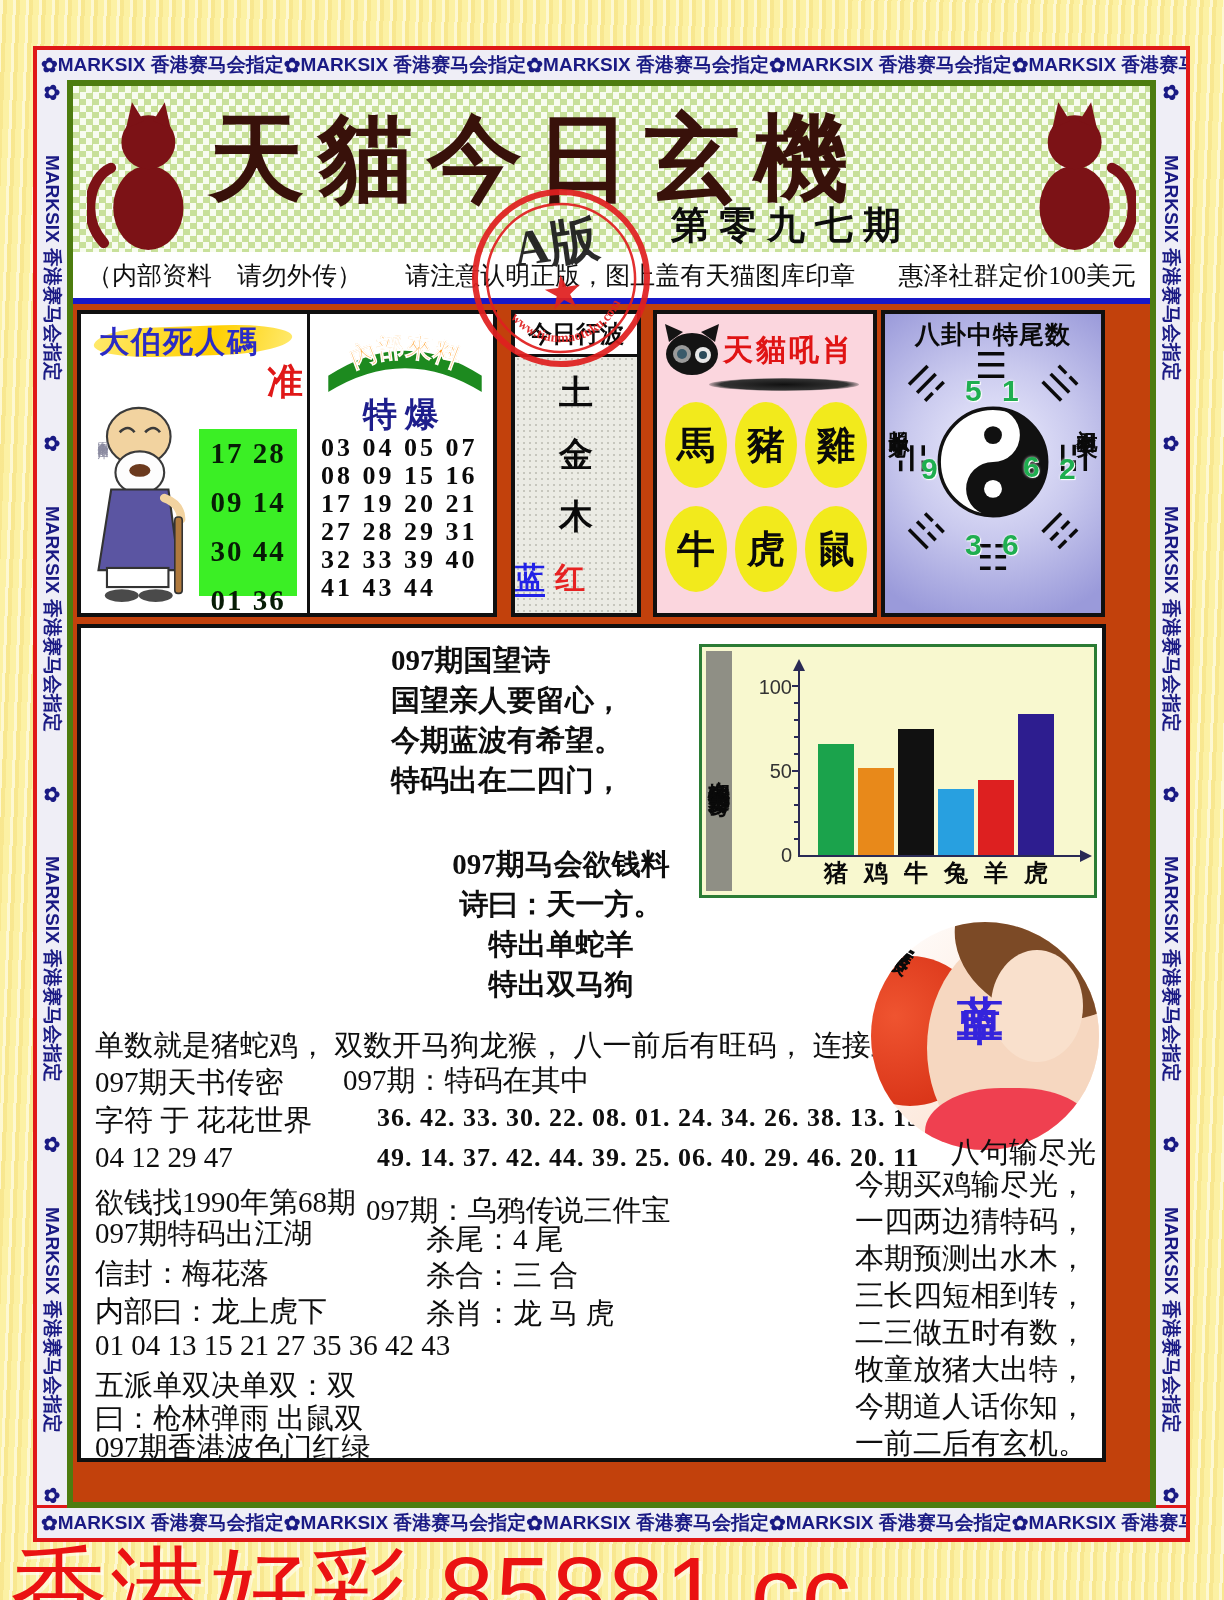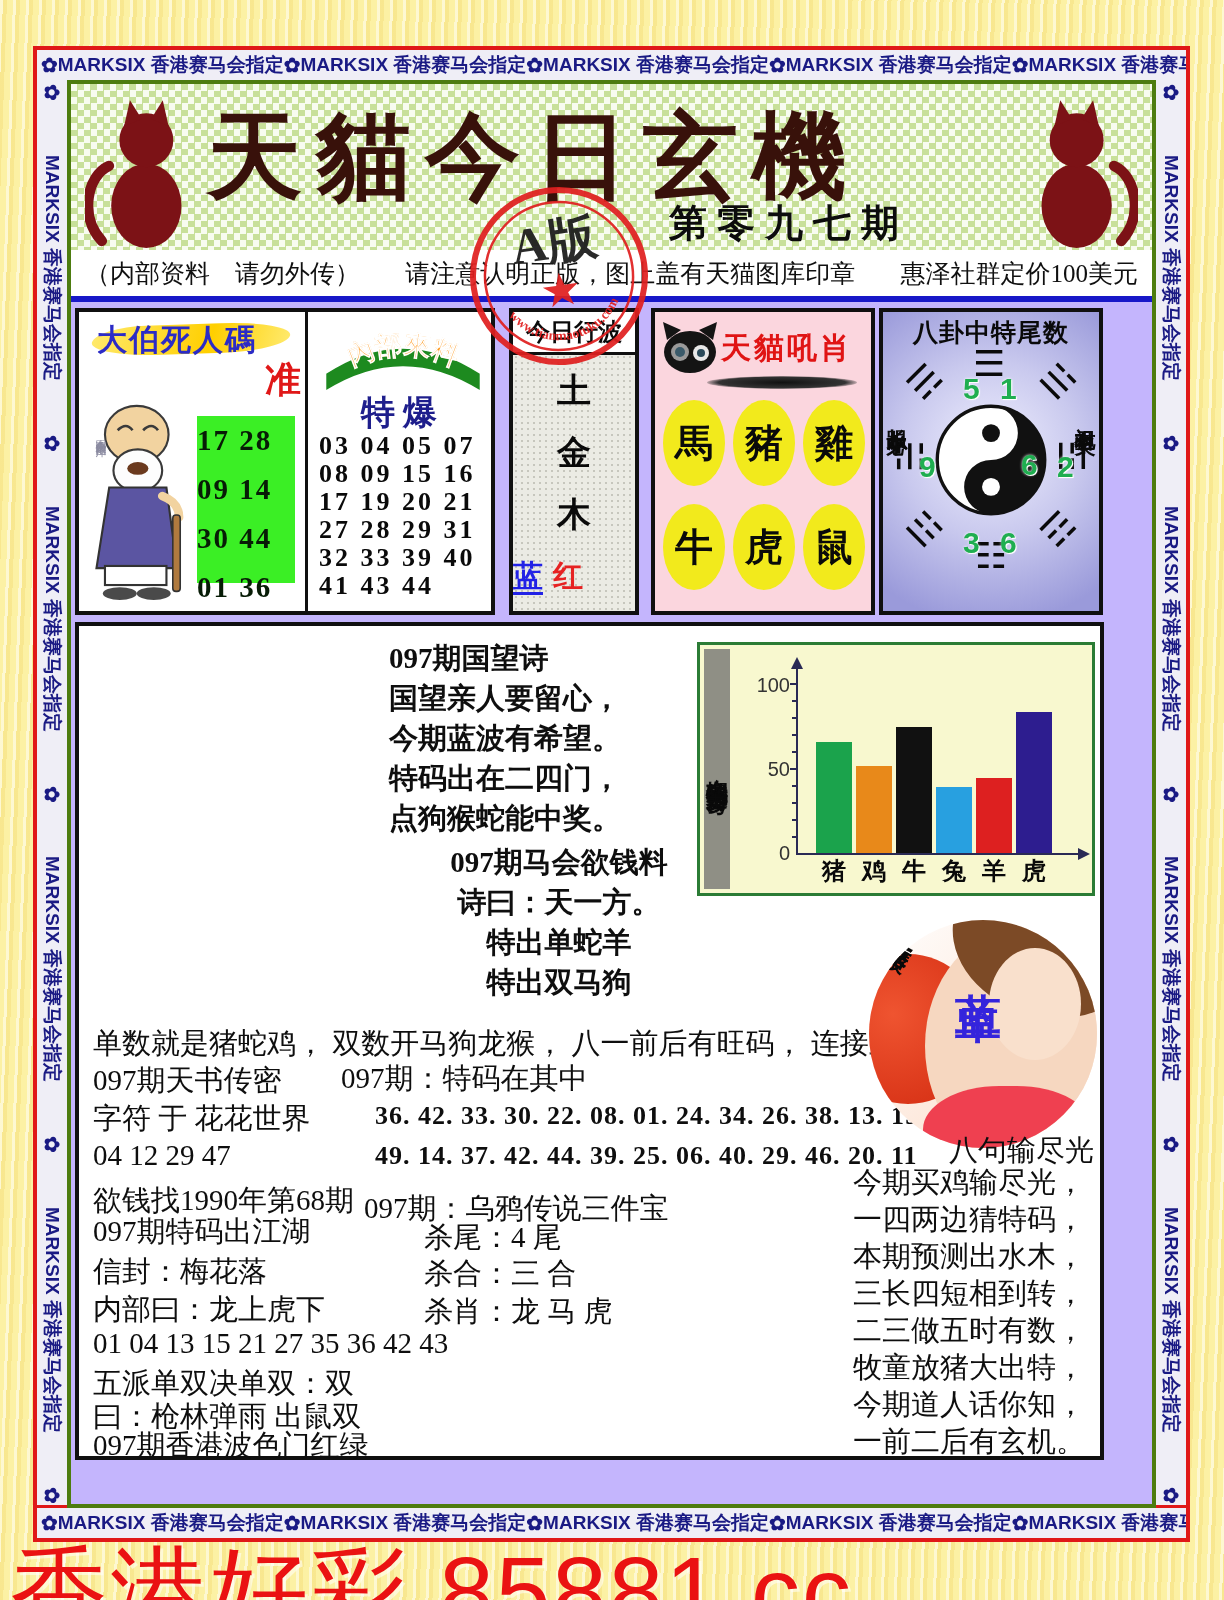--- a/index.html
+++ b/index.html
@@ -9,40 +9,40 @@
     background-image:repeating-linear-gradient(92deg,rgba(255,255,255,.5) 0 3px,rgba(238,206,90,.28) 3px 7px,rgba(255,255,255,0) 7px 13px);}
   
   .frame{position:absolute;left:33px;top:46px;width:1157px;height:1496px;border:4px solid #e01818;background:#efeef6;box-sizing:border-box}
   .strip{position:absolute;color:#1a1a84;font-family:"Liberation Sans",sans-serif;font-weight:bold;font-size:19px;display:flex;align-items:center;justify-content:space-between;overflow:hidden;white-space:nowrap}
   .strip-top{left:0;top:0;right:0;height:30px;padding:0 4px}
   .strip-bottom{left:0;bottom:0;right:0;height:30px;padding:0 4px;border-top:3px solid #e01818}
   .strip-left{left:0;top:30px;bottom:30px;width:30px;writing-mode:vertical-rl;text-orientation:sideways;padding:4px 0}
   .strip-right{right:0;top:30px;bottom:30px;width:30px;writing-mode:vertical-rl;text-orientation:sideways;padding:4px 0}
   .flower{font-size:20px}
   
-  .content{position:absolute;left:30px;top:30px;right:30px;bottom:30px;border:4px solid #4d7c0f;background:#c4b5fd;box-sizing:border-box}
+  .content{position:absolute;left:30px;top:30px;right:30px;bottom:30px;border:6px solid #4d7c0f;background:#c2410c;box-sizing:border-box}
   .title-band{position:absolute;left:0;top:0;right:0;height:166px;
     background:repeating-conic-gradient(#c8e09a 0% 25%,#f8fcf0 0% 50%);background-size:13px 13px}
   .main-title{position:absolute;left:136px;top:10px;font-size:95px;font-weight:bold;color:#38110a;letter-spacing:14px;white-space:nowrap;z-index:2}
   .issue{position:absolute;left:598px;top:114px;font-size:38px;font-weight:bold;letter-spacing:10px;color:#0c0c0c;z-index:3}
   .cat{position:absolute;top:14px;z-index:1}
   .cat-l{left:14px}
   .cat-r{right:14px;transform:scaleX(-1)}
   .stamp{position:absolute;left:396px;top:100px;width:184px;height:184px;z-index:9;transform:rotate(-8deg);opacity:.93}
   .info-strip{position:absolute;left:0;top:166px;right:0;height:52px;background:#fff;border-bottom:6px solid #1818c8;display:flex;align-items:center;justify-content:space-between;padding:0 14px;font-size:25px;color:#101010;box-sizing:border-box}
   
   .bx{position:absolute;top:224px;height:307px;border:4px solid #101010;background:#fff;box-sizing:border-box}
   .bxA{left:4px;width:420px}
   .bxA-div{position:absolute;left:226px;top:0;bottom:0;width:3px;background:#101010}
   .swoosh{position:absolute;left:14px;top:12px;width:196px;height:30px;background:linear-gradient(90deg,#ffe96a,#ffcf00 60%,#ffe96a);transform:skewX(-18deg) rotate(-2deg);border-radius:40% 60% 50% 60%/80%}
   .dabo-title{position:absolute;left:18px;top:8px;font-size:30px;font-weight:bold;color:#2b2bc6;letter-spacing:2px;white-space:nowrap}
   .zhun{position:absolute;left:186px;top:44px;font-size:36px;font-weight:bold;color:#e01818}
   .oldman{position:absolute;left:8px;top:78px}
   .sidenote{position:absolute;left:14px;top:118px;writing-mode:vertical-rl;text-orientation:upright;font-size:11px;color:#8a8aa0;letter-spacing:1px}
-  .greenpanel{position:absolute;left:118px;top:104px;width:98px;height:167px;background:#3bef25;text-align:left;font-size:29px;font-weight:bold;color:#062}
+  .greenpanel{position:absolute;left:118px;top:115px;width:98px;height:167px;background:#3bef25;text-align:center;font-size:29px;font-weight:bold;color:#062}
   .greenpanel .ln{line-height:49px;color:#071c06;letter-spacing:2px}
   .banner{position:absolute;left:234px;top:6px;width:180px;height:76px}
   .tebao{position:absolute;left:234px;top:78px;width:180px;text-align:center;font-size:34px;font-weight:bold;color:#1e1e8c;letter-spacing:8px}
   .neibu-rows{position:absolute;left:240px;top:120px;width:176px;font-size:26px;font-weight:bold;color:#0a0a0a}
   .neibu-rows .ln{line-height:28px;letter-spacing:3px;white-space:nowrap}
   .bxB{left:438px;width:130px;background:#ebebe4;background-image:radial-gradient(#c6c6bd 1px,transparent 1px);background-size:6px 6px}
   .xingbo-hd{position:absolute;left:0;top:0;right:0;height:40px;background:#fff;border-bottom:3px solid #101010;text-align:center;font-size:24px;font-weight:bold;line-height:40px;color:#0a0a0a}
   .xingbo-el{position:absolute;width:100%;text-align:center;font-size:34px;font-weight:bold;color:#0a0a0a}
   .xingbo-bot{position:absolute;left:0;right:0;bottom:14px;text-align:left;font-size:30px;font-weight:bold}
   .blue-ch{color:#2222e6;border-bottom:3px solid #2222e6;margin-right:10px}
@@ -296,21 +296,20 @@
       </div>
 
       <div class="mainbox">
 
 
         <div class="midcol">
           <div class="ln">097期国望诗</div>
           <div class="ln">国望亲人要留心，</div>
           <div class="ln">今期蓝波有希望。</div>
           <div class="ln">特码出在二四门，</div>
-          <div class="ln">点狗猴蛇能中奖。</div>
         </div>
         <div class="midcol2">
           <div class="ln">097期马会欲钱料</div>
           <div class="ln">诗曰：天一方。</div>
           <div class="ln">特出单蛇羊</div>
           <div class="ln">特出双马狗</div>
         </div>
 
         <div class="chartbox">
           <div class="chart-strip">

